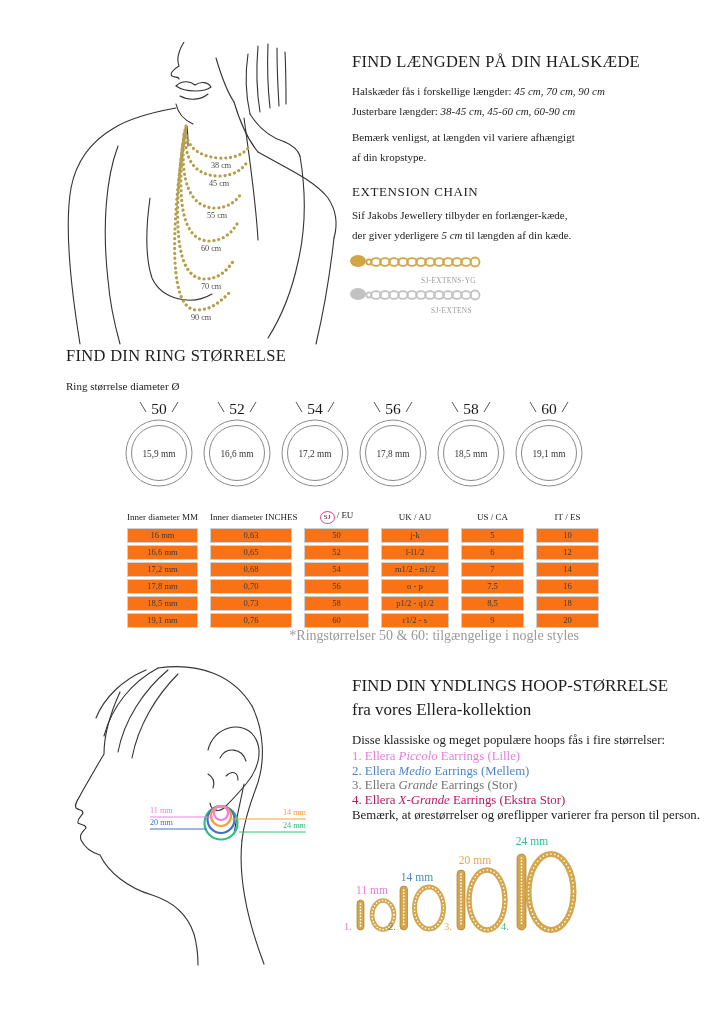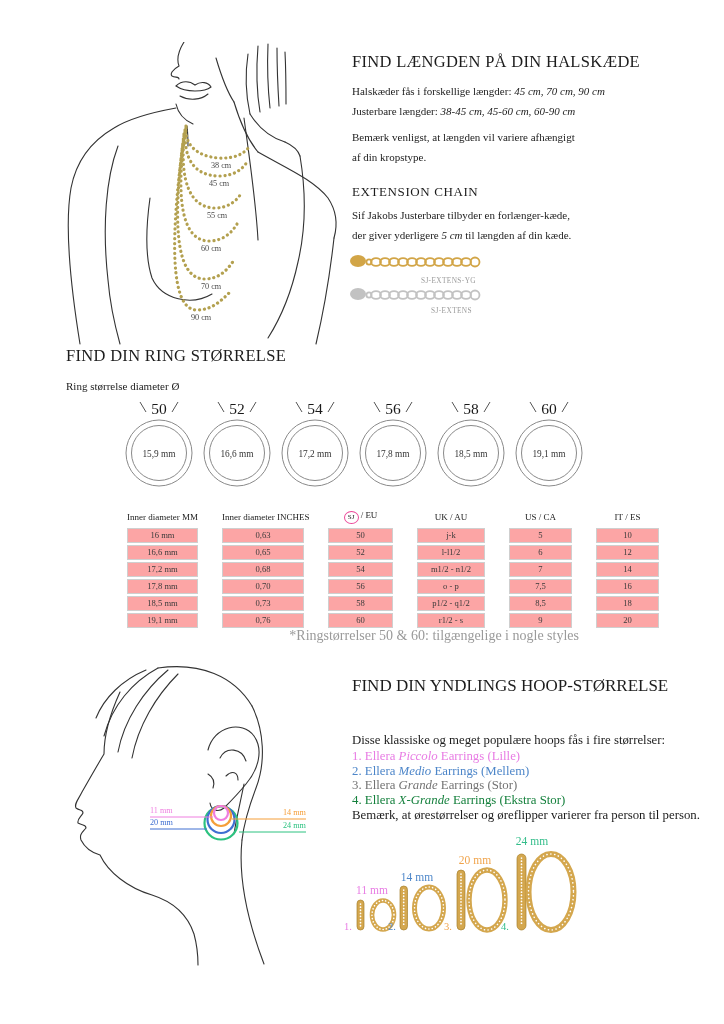--- a/index.html
+++ b/index.html
@@ -20,25 +20,25 @@
   .chainlink{fill:none;stroke:currentColor;stroke-width:1.8}
   
   .rings-row{display:flex}
   .ring{width:78px;height:94px;position:relative}
   .ringnum{font-size:15.5px;fill:#1a1a1a}
   .ringmm{font-size:9.3px;fill:#333}
   .ringcircle{fill:none;stroke:#8a8a8a;stroke-width:1}
   .prong{stroke:#555;stroke-width:1}
   
   .tbl{left:127px;top:509px;width:452px}
-  .tgrid{display:grid;grid-template-columns:71px 82px 65px 68px 63px 63px;column-gap:24px}
+  .tgrid{display:grid;grid-template-columns:71px 82px 65px 68px 63px 63px;column-gap:12px}
   .thead{font-size:9px;text-align:center;height:16px;align-items:center;margin-bottom:3px;color:#222}
   .hcell{white-space:nowrap;overflow:visible}
   .trow{margin-top:2px}
-  .cell{height:13px;border:1px solid #cfcfcf;font-size:8.6px;line-height:12px;text-align:center;color:#3a3a3a;background:#fca5a5;white-space:nowrap}
+  .cell{height:13px;border:1px solid #cfcfcf;font-size:8.6px;line-height:12px;text-align:center;color:#3a3a3a;background:#f97316;white-space:nowrap}
   .sj{display:inline-flex;align-items:center;justify-content:center;border:1px solid #ec4899;border-radius:50%;
       width:13px;height:11px;font-size:7px;margin-right:2px;vertical-align:-1px}
   .footnote{font-size:14px;color:#9a9a9a;text-align:right;white-space:nowrap}
   .earlabel{font-size:8.2px}
   .earline{stroke-width:1}
   .hoopnum{font-size:10.5px}
   .hooplabel{font-size:11.5px;text-anchor:middle}
 </style>
 </head>
 <body>
@@ -95,21 +95,21 @@
   </div>
 
   <div class="abs body13" style="left:352px;top:128px">
     <div>Bemærk venligst, at længden vil variere afhængigt</div>
     <div>af din kropstype.</div>
   </div>
 
   <div class="abs h2" style="left:352px;top:184px">EXTENSION CHAIN</div>
 
   <div class="abs body13" style="left:352px;top:206px">
-    <div>Sif Jakobs Justerbare tilbyder en forlænger-kæde,</div>
+    <div>Sif Jakobs Jewellery tilbyder en forlænger-kæde,</div>
     <div><span>der giver yderligere </span><em>5 cm</em><span> til længden af din kæde.</span></div>
   </div>
 
   <svg class="abs" style="left:348px;top:252px" width="140" height="64" viewBox="0 0 140 64">
     <g style="color: rgb(210, 165, 71);">
       <ellipse cx="10" cy="9" rx="8" ry="6" fill="currentColor"></ellipse>
       <circle cx="21" cy="10" r="2.6" class="chainlink"></circle>
       <ellipse cx="28" cy="10" rx="5" ry="3.8" class="chainlink"></ellipse>
       <ellipse cx="37" cy="10" rx="5" ry="3.8" class="chainlink"></ellipse>
       <ellipse cx="46" cy="10" rx="5" ry="3.8" class="chainlink"></ellipse>
@@ -286,29 +286,30 @@
       <text x="92" y="163" class="earlabel" style="fill: rgb(63, 111, 209);">20 mm</text>
       <line x1="174" y1="157" x2="248" y2="157" class="earline" style="stroke: rgb(245, 158, 56);"></line>
       <text x="248" y="153" text-anchor="end" class="earlabel" style="fill: rgb(245, 158, 56);">14 mm</text>
       <line x1="181" y1="170" x2="248" y2="170" class="earline" style="stroke: rgb(44, 194, 128);"></line>
       <text x="248" y="166" text-anchor="end" class="earlabel" style="fill: rgb(44, 194, 128);">24 mm</text>
     </g>
   </svg>
 
   <div class="abs" style="left:352px;top:674px;font-size:17px;line-height:23.5px">
     <div>FIND DIN YNDLINGS HOOP-STØRRELSE</div>
+    <div>fra vores Ellera-kollektion</div>
   </div>
 
   <div class="abs itemline" style="left:352px;top:733px">Disse klassiske og meget populære hoops fås i fire størrelser:</div>
 
   <div class="abs" style="left:352px;top:749px">
     <div class="itemline" style="color: rgb(232, 124, 228);"><span>1.</span><span> Ellera </span><em>Piccolo</em><span> Earrings (Lille)</span></div>
     <div class="itemline" style="color: rgb(77, 134, 201);"><span>2.</span><span> Ellera </span><em>Medio</em><span> Earrings (Mellem)</span></div>
     <div class="itemline" style="color: #737373; font-family: Liberation Serif, serif;"><span>3.</span><span> Ellera </span><em>Grande</em><span> Earrings (Stor)</span></div>
-    <div class="itemline" style="color: #15803d;"><span>4.</span><span> Ellera </span><em>X-Grande</em><span> Earrings (Ekstra Stor)</span></div>
+    <div class="itemline" style="color: #be185d;"><span>4.</span><span> Ellera </span><em>X-Grande</em><span> Earrings (Ekstra Stor)</span></div>
   </div>
 
   <div class="abs itemline" style="left:352px;top:808px">Bemærk, at ørestørrelser og øreflipper varierer fra person til person.</div>
 
   <svg class="abs" style="left:340px;top:824px" width="300" height="124" viewBox="0 0 300 124">
     <g style="color: rgb(212, 167, 78);">
 
       <rect x="17" y="76" width="7" height="30" rx="3.5" fill="currentColor" stroke="#a8812e" stroke-width="0.7"></rect>
       <line x1="20.5" y1="80" x2="20.5" y2="102" stroke="#fff" stroke-width="1.7" stroke-dasharray="0.1 3" stroke-linecap="round"></line>
       <ellipse cx="43" cy="91" rx="11" ry="14.5" fill="none" stroke="currentColor" stroke-width="4.6"></ellipse>

